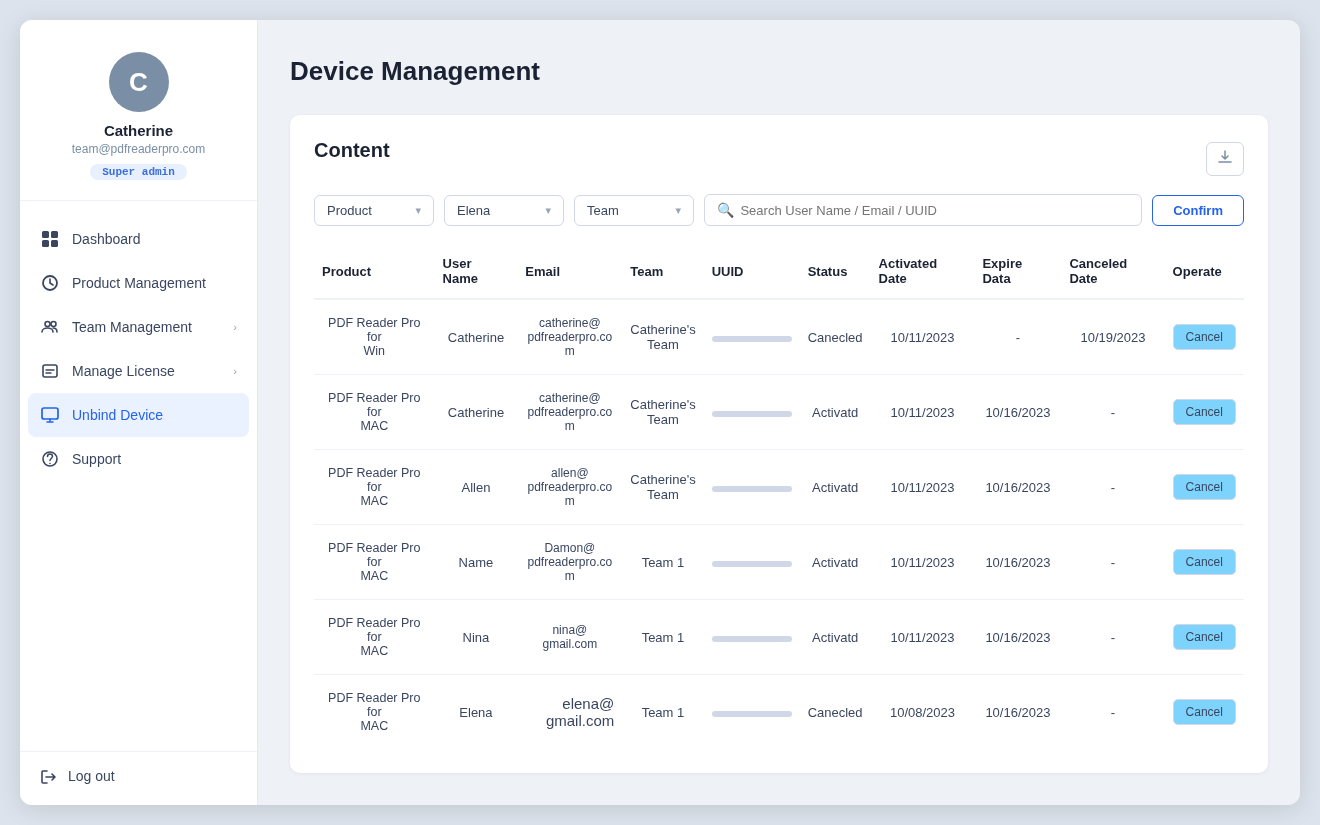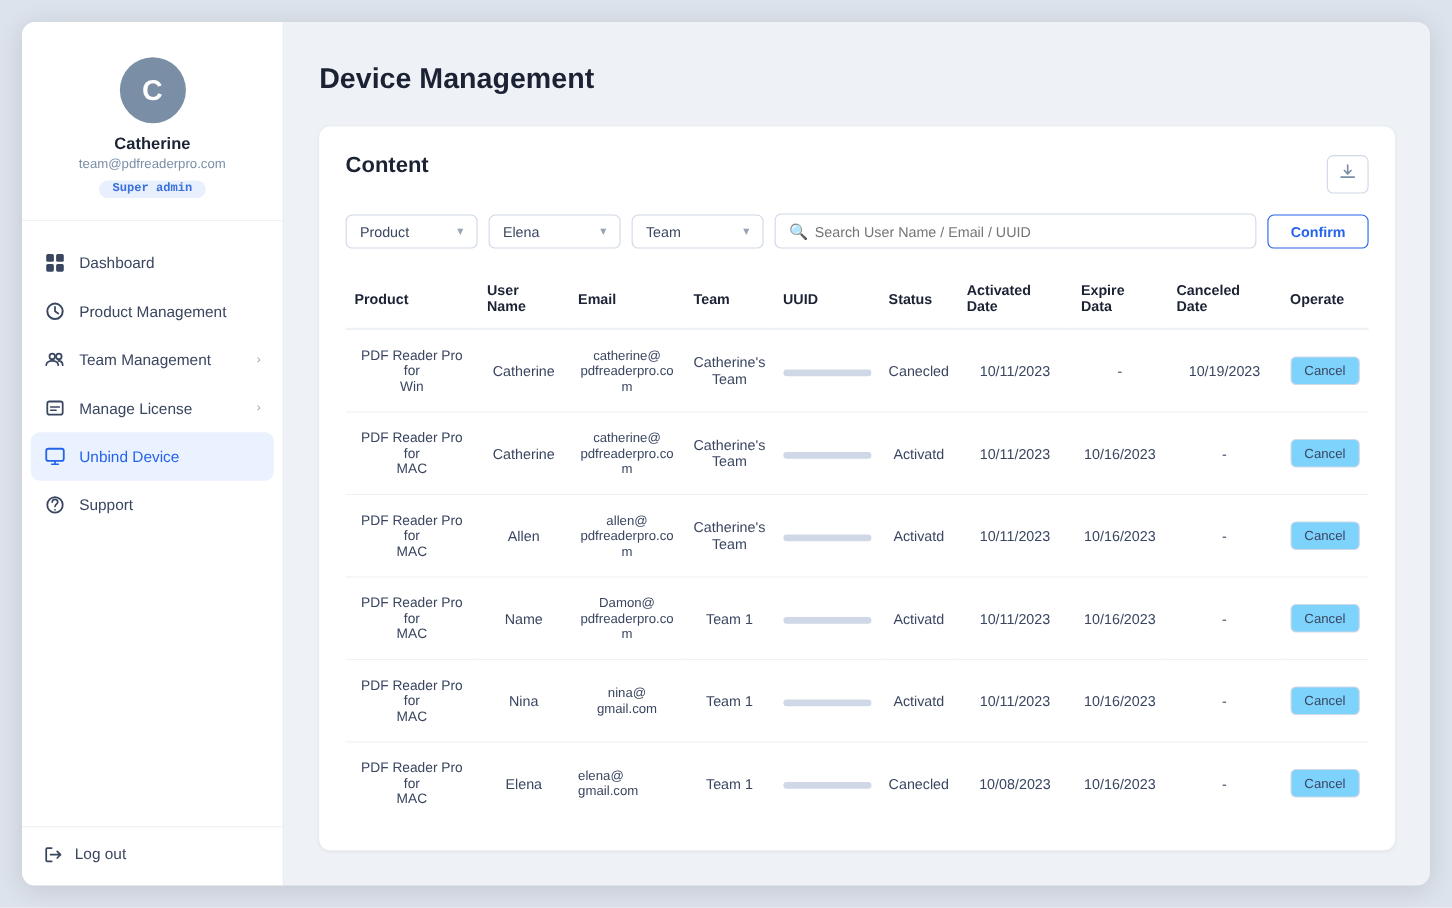--- a/index.html
+++ b/index.html
@@ -457,21 +457,21 @@
     <td style="text-align:center;"><span class="uuid-bar"></span></td>
     <td style="text-align:center;">Activatd</td>
     <td style="text-align:center;">10/11/2023</td>
     <td style="text-align:center;">10/16/2023</td>
     <td style="text-align:center;">-</td>
     <td style="text-align:center;"><button class="cancel-btn">Cancel</button></td>
   </tr>
             <tr>
     <td style="text-align:center; font-size:12.5px;">PDF Reader Pro for<br> MAC</td>
     <td style="text-align:center;">Elena</td>
-    <td style="text-align:left; word-break:break-all; font-size:12px;">elena@<br>gmail.com</td>
+    <td style="text-align:right; word-break:break-all; font-size:15px;">elena@<br>gmail.com</td>
     <td style="text-align:center;">Team 1</td>
     <td style="text-align:center;"><span class="uuid-bar"></span></td>
     <td style="text-align:center;">Canecled</td>
     <td style="text-align:center;">10/08/2023</td>
     <td style="text-align:center;">10/16/2023</td>
     <td style="text-align:center;">-</td>
     <td style="text-align:center;"><button class="cancel-btn">Cancel</button></td>
   </tr>
           </tbody>
       </table>

